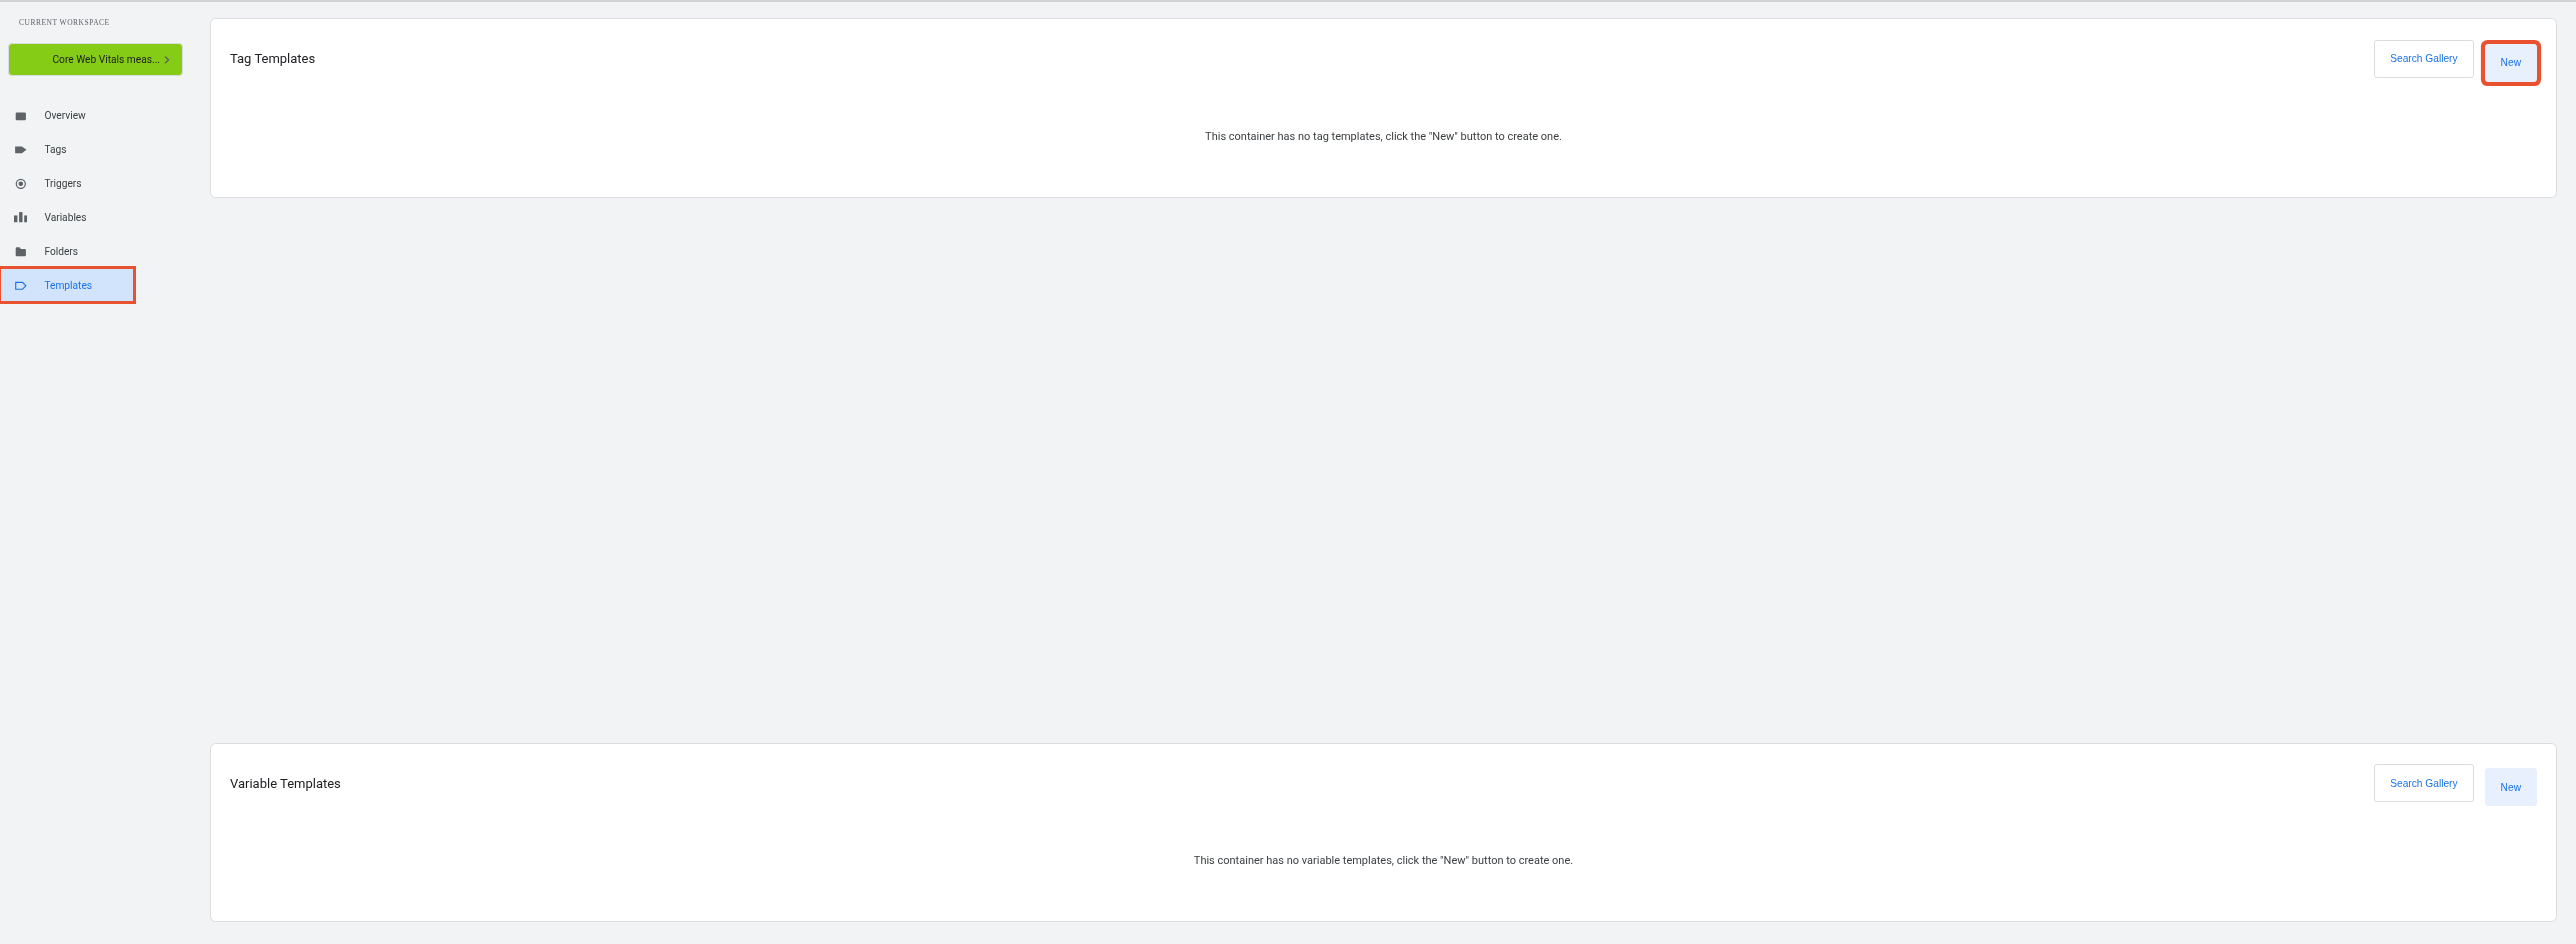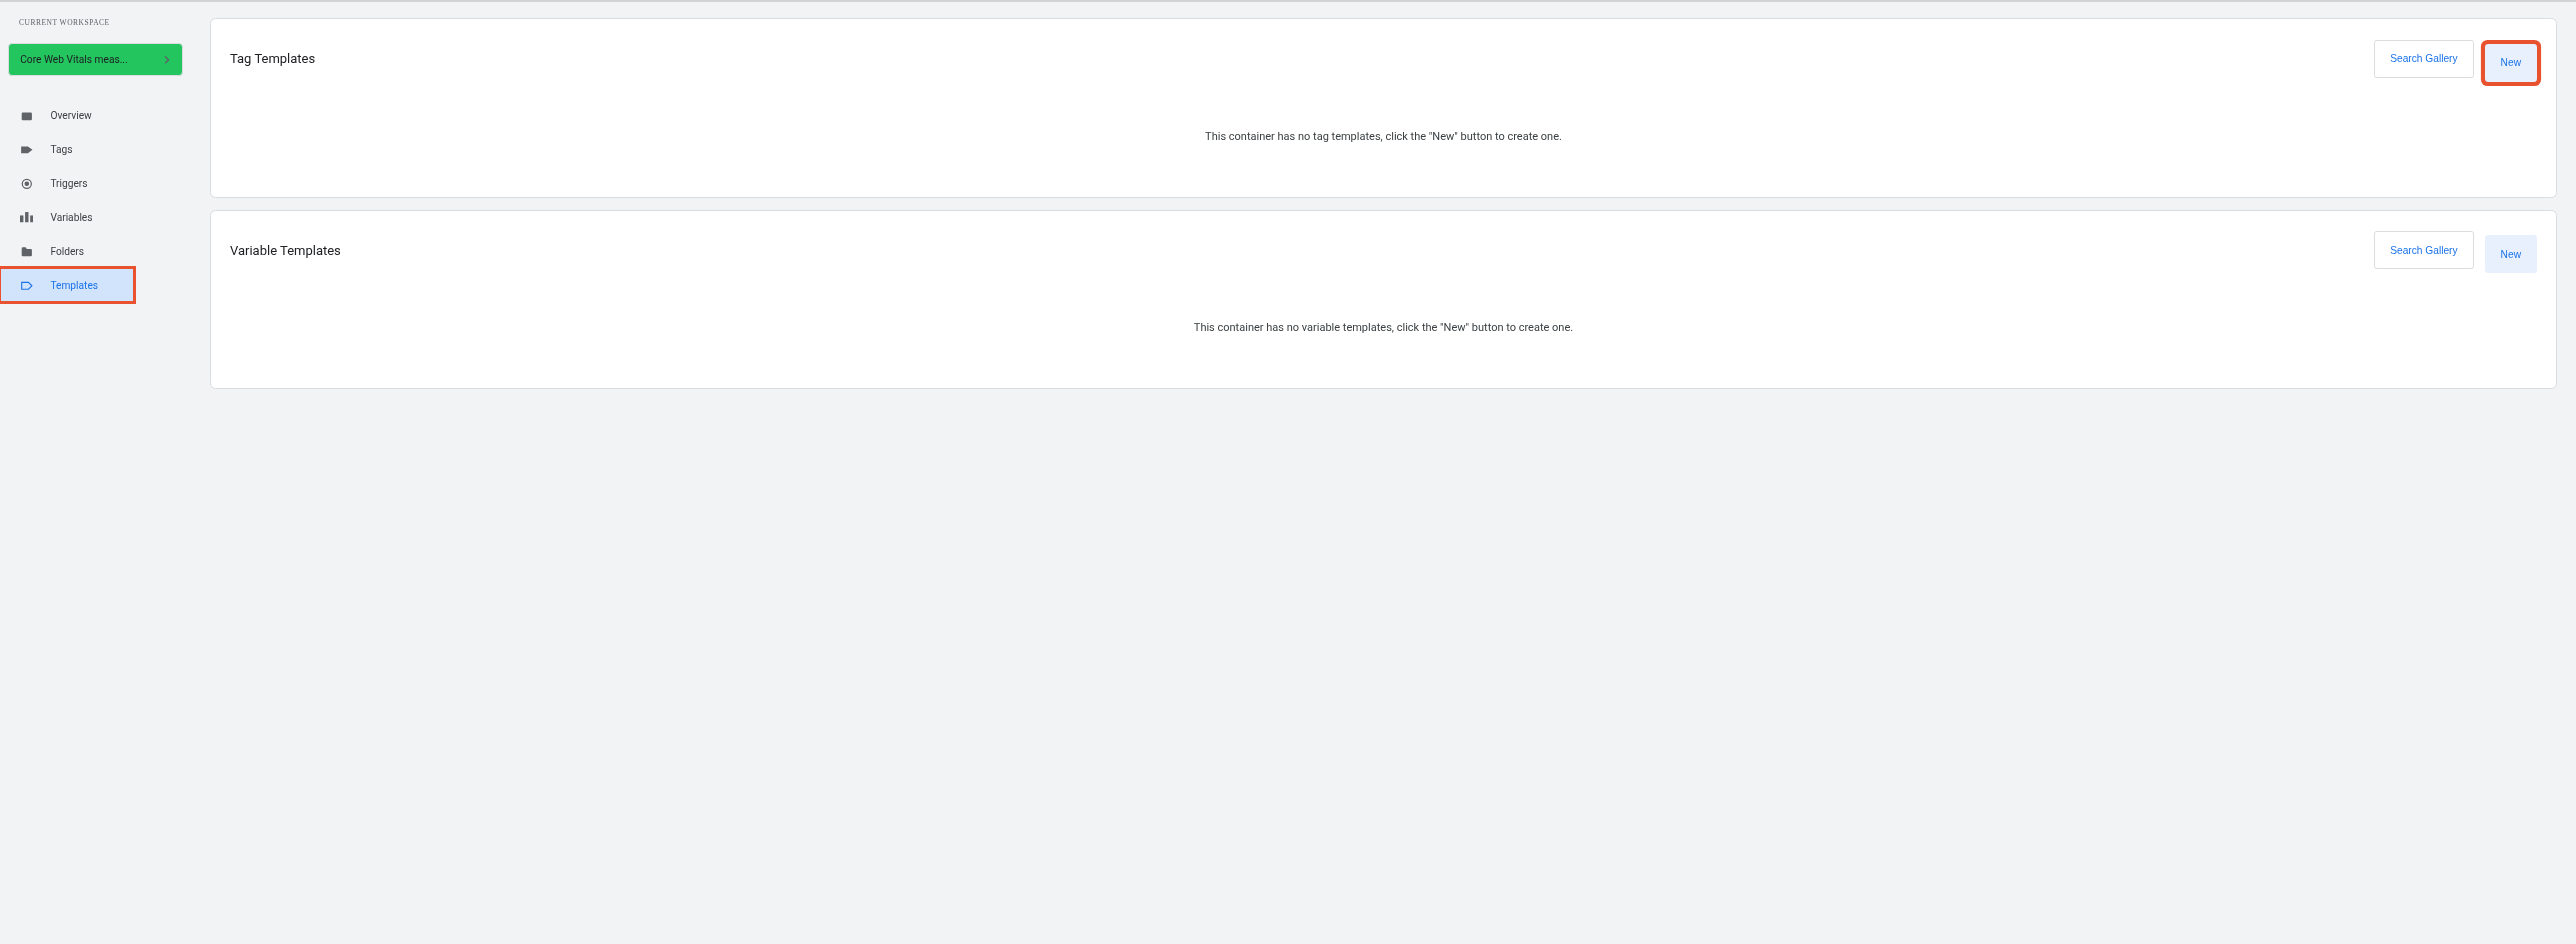--- a/index.html
+++ b/index.html
@@ -25,46 +25,46 @@
   .ws-label {
     font-size: 7.5px;
     letter-spacing: 0.5px;
     color: #5f6368;
     padding: 0 19px 16px 19px;
     font-weight: 500;
     font-family: Liberation Serif, serif;
   }
   .ws-picker {
     margin: 0 8.2px 22px 8.2px;
-    background: #22c55e;
+    background: #84cc16;
     border: 0.7px solid #dadce0;
     border-radius: 4.1px;
     height: 33px;
     display: flex;
     align-items: center;
-    justify-content: space-between;
+    justify-content: flex-end;
     padding: 0 8.2px 0 11px;
     cursor: pointer;
   }
   .ws-picker span {
     font-size: 10.2px;
     color: #202124;
     white-space: nowrap;
     overflow: hidden;
     text-overflow: ellipsis;
   }
   .ws-picker svg { flex: 0 0 auto; }
 
   .nav { display: flex; flex-direction: column; }
   .nav-item {
     display: flex;
     align-items: center;
     gap: 16.4px;
     height: 34px;
-    padding: 0 0 0 19px;
+    padding: 0 0 0 13px;
     cursor: pointer;
     border-top-right-radius: 17px;
     border-bottom-right-radius: 17px;
     margin-right: 8.2px;
     color: #3c4043;
     font-size: 10.2px;
   }
   .nav-item.active {
     background: #d2e3fc;
     color: #1a73e8;
@@ -77,20 +77,21 @@
   }
   .nav-item.active .icon { color: #1a73e8; }
 
   
   .main {
     flex: 1 1 auto;
     padding: 16.4px 19px 22px 19px;
     display: flex;
     flex-direction: column;
     gap: 12px;
+    justify-content: space-between;
   }
   .panel {
     background: #fff;
     border: 0.7px solid #dadce0;
     border-radius: 5.5px;
     padding: 16.4px 19px 27px 19px;
   }
   .panel-header {
     display: flex;
     align-items: center;

